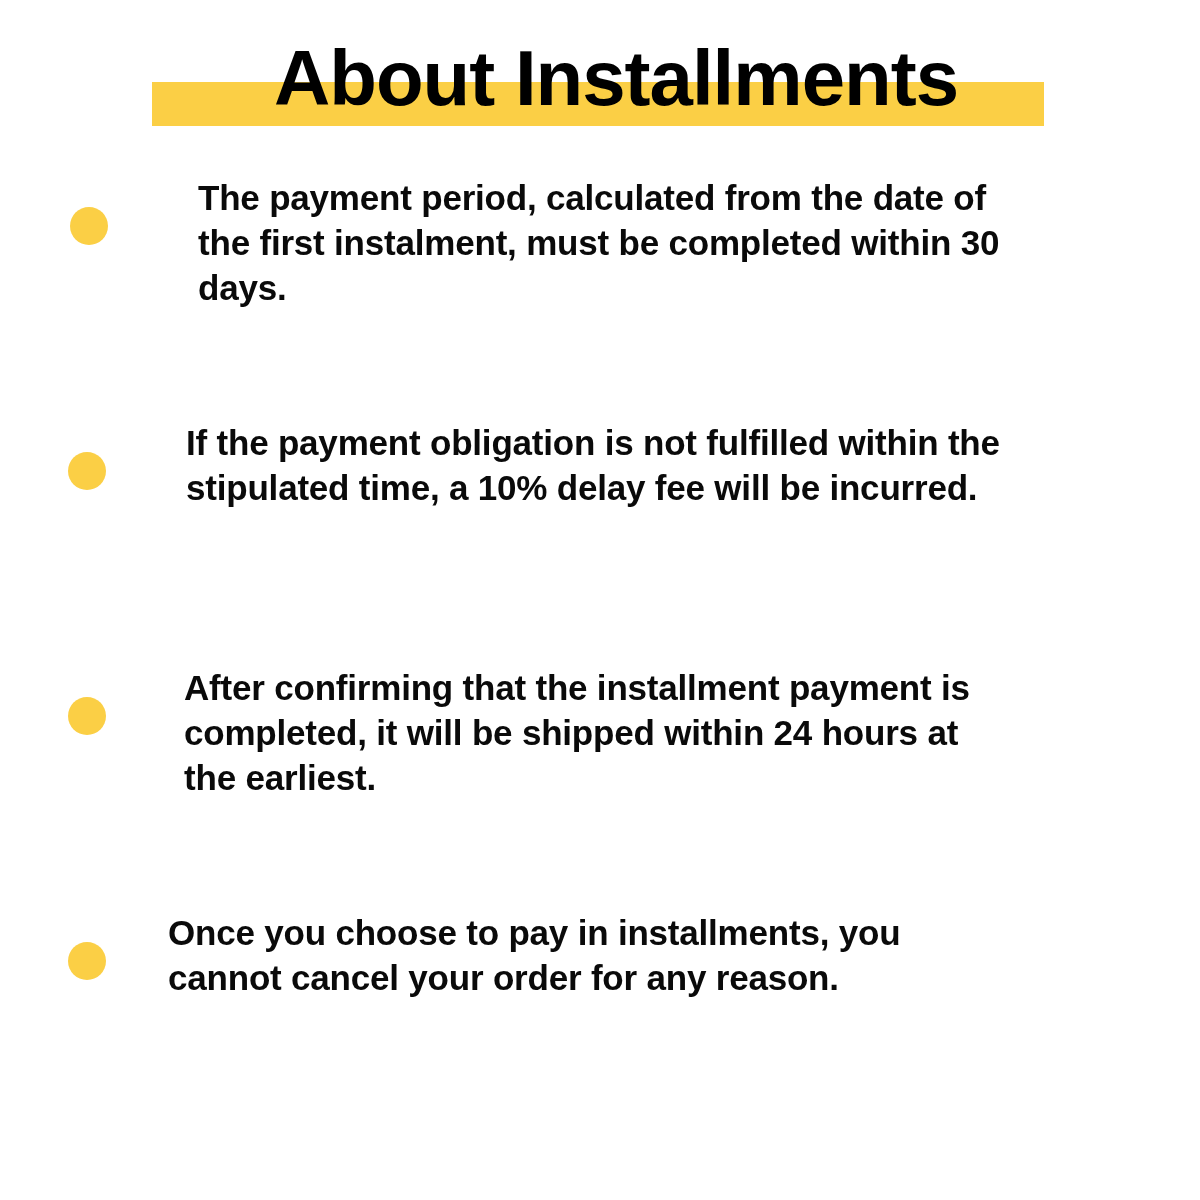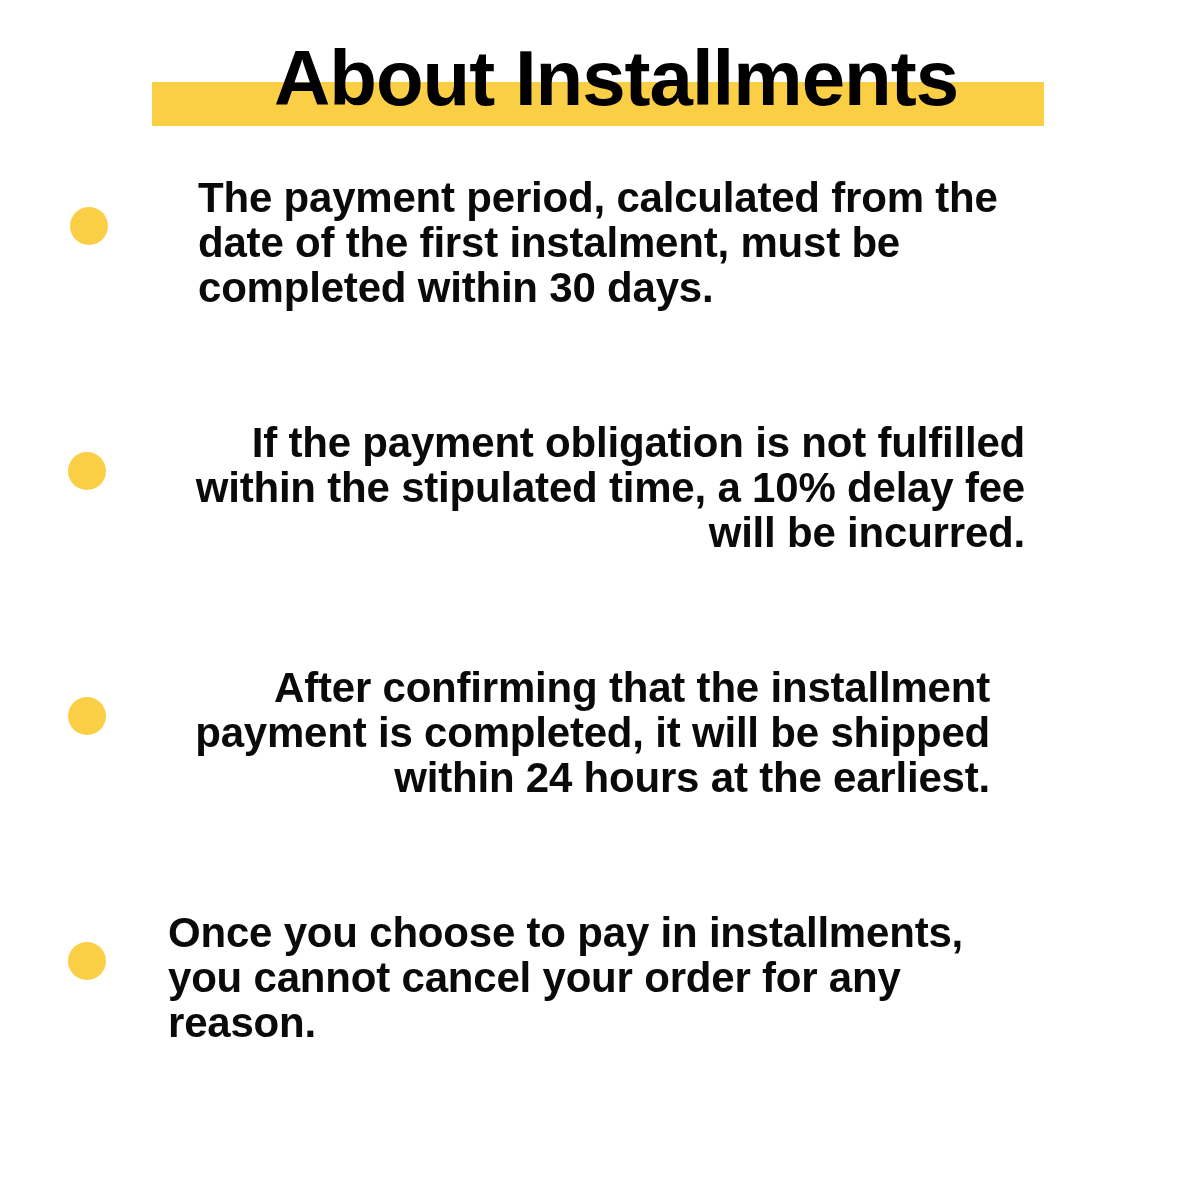--- a/index.html
+++ b/index.html
@@ -71,30 +71,30 @@
     background: #fbcf45;
     margin-left: 70px;
     margin-top: 32px;
   }
   .bullet-text {
     flex: 1 1 auto;
     margin-left: 86px;
     margin-right: 190px;
     font-family: "Liberation Sans", sans-serif;
     font-weight: bold;
-    font-size: 42px;
+    font-size: 35px;
     line-height: 45px;
     color: #0a0a0a;
     letter-spacing: -0.2px;
   }
 
   
   .item-0 .bullet-text { margin-left: 90px; margin-right: 200px; }
-  .item-1 .bullet-text { margin-left: 80px; margin-right: 175px; text-align: right; }
-  .item-2 .bullet-text { margin-left: 54px; margin-right: 210px; text-align: right; }
+  .item-1 .bullet-text { margin-left: 80px; margin-right: 175px; }
+  .item-2 .bullet-text { margin-left: 78px; margin-right: 210px; }
   .item-3 .bullet-text { margin-left: 62px; margin-right: 215px; }
 
   .item-1 .bullet-dot,
   .item-2 .bullet-dot,
   .item-3 .bullet-dot { margin-left: 68px; }
 </style>
 </head>
 <body>
 
 <div class="page">

